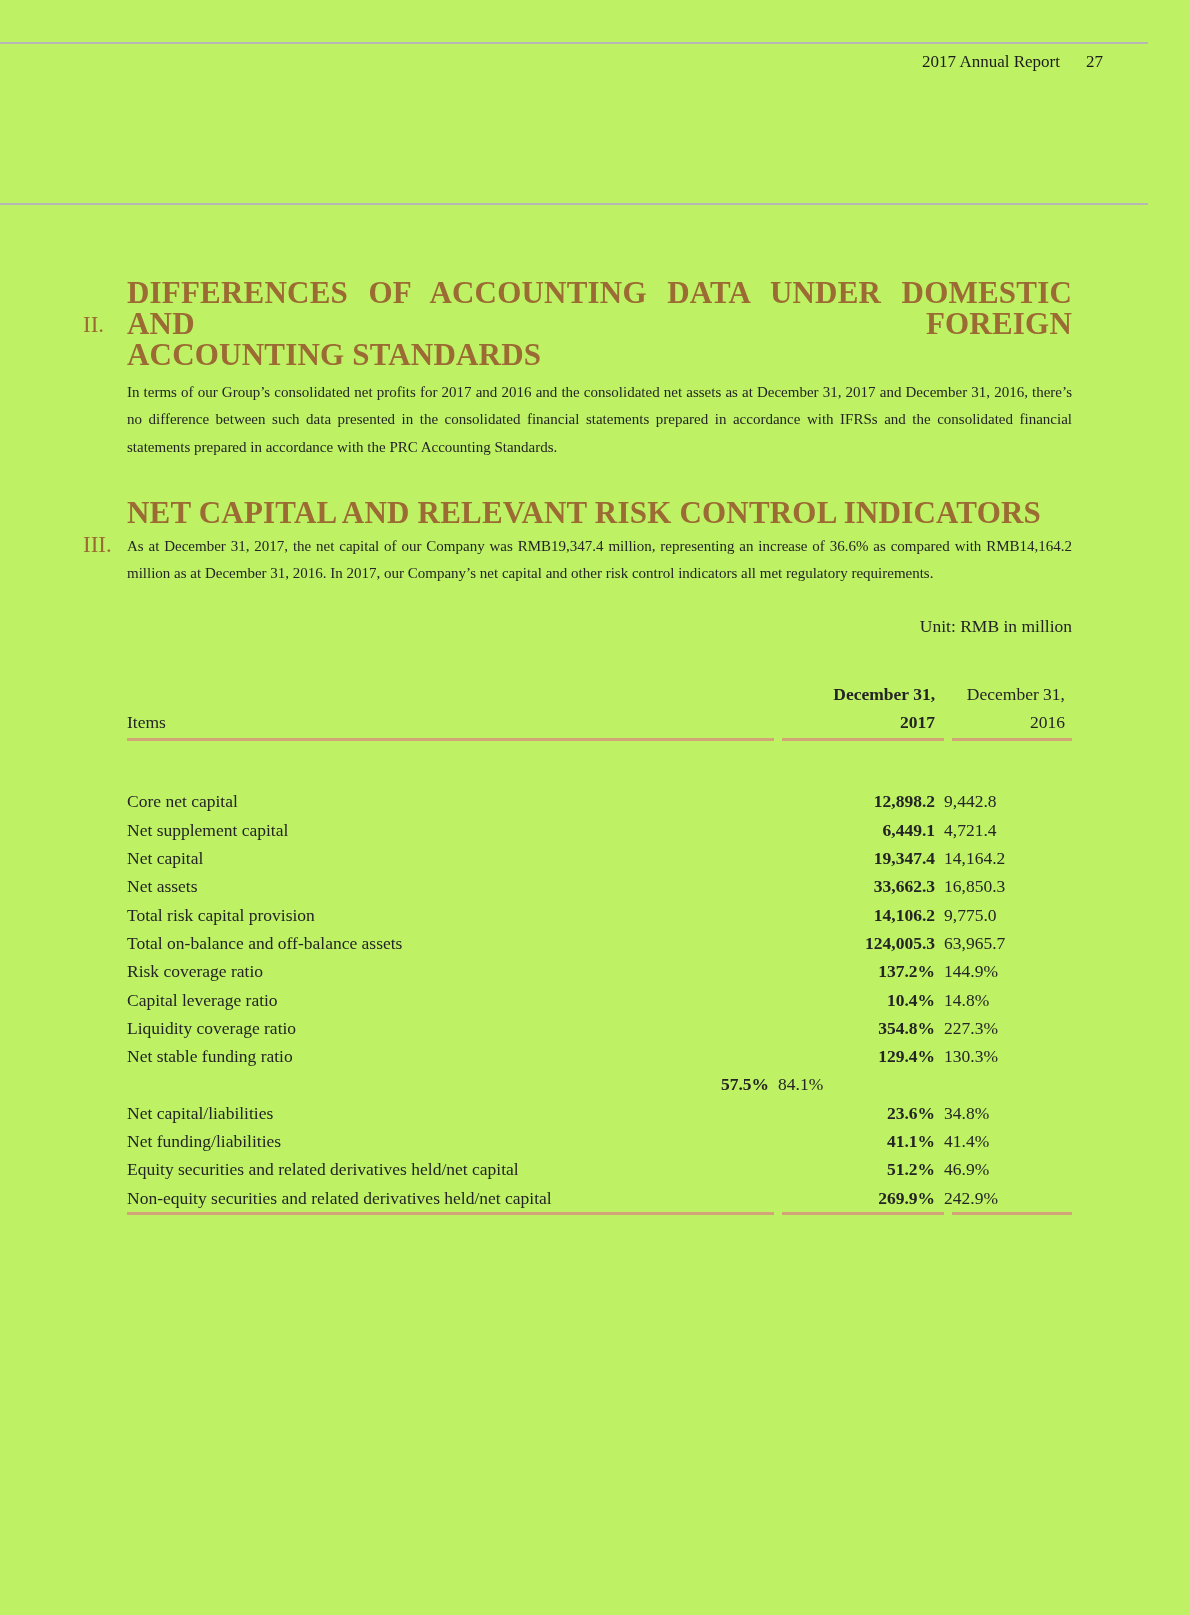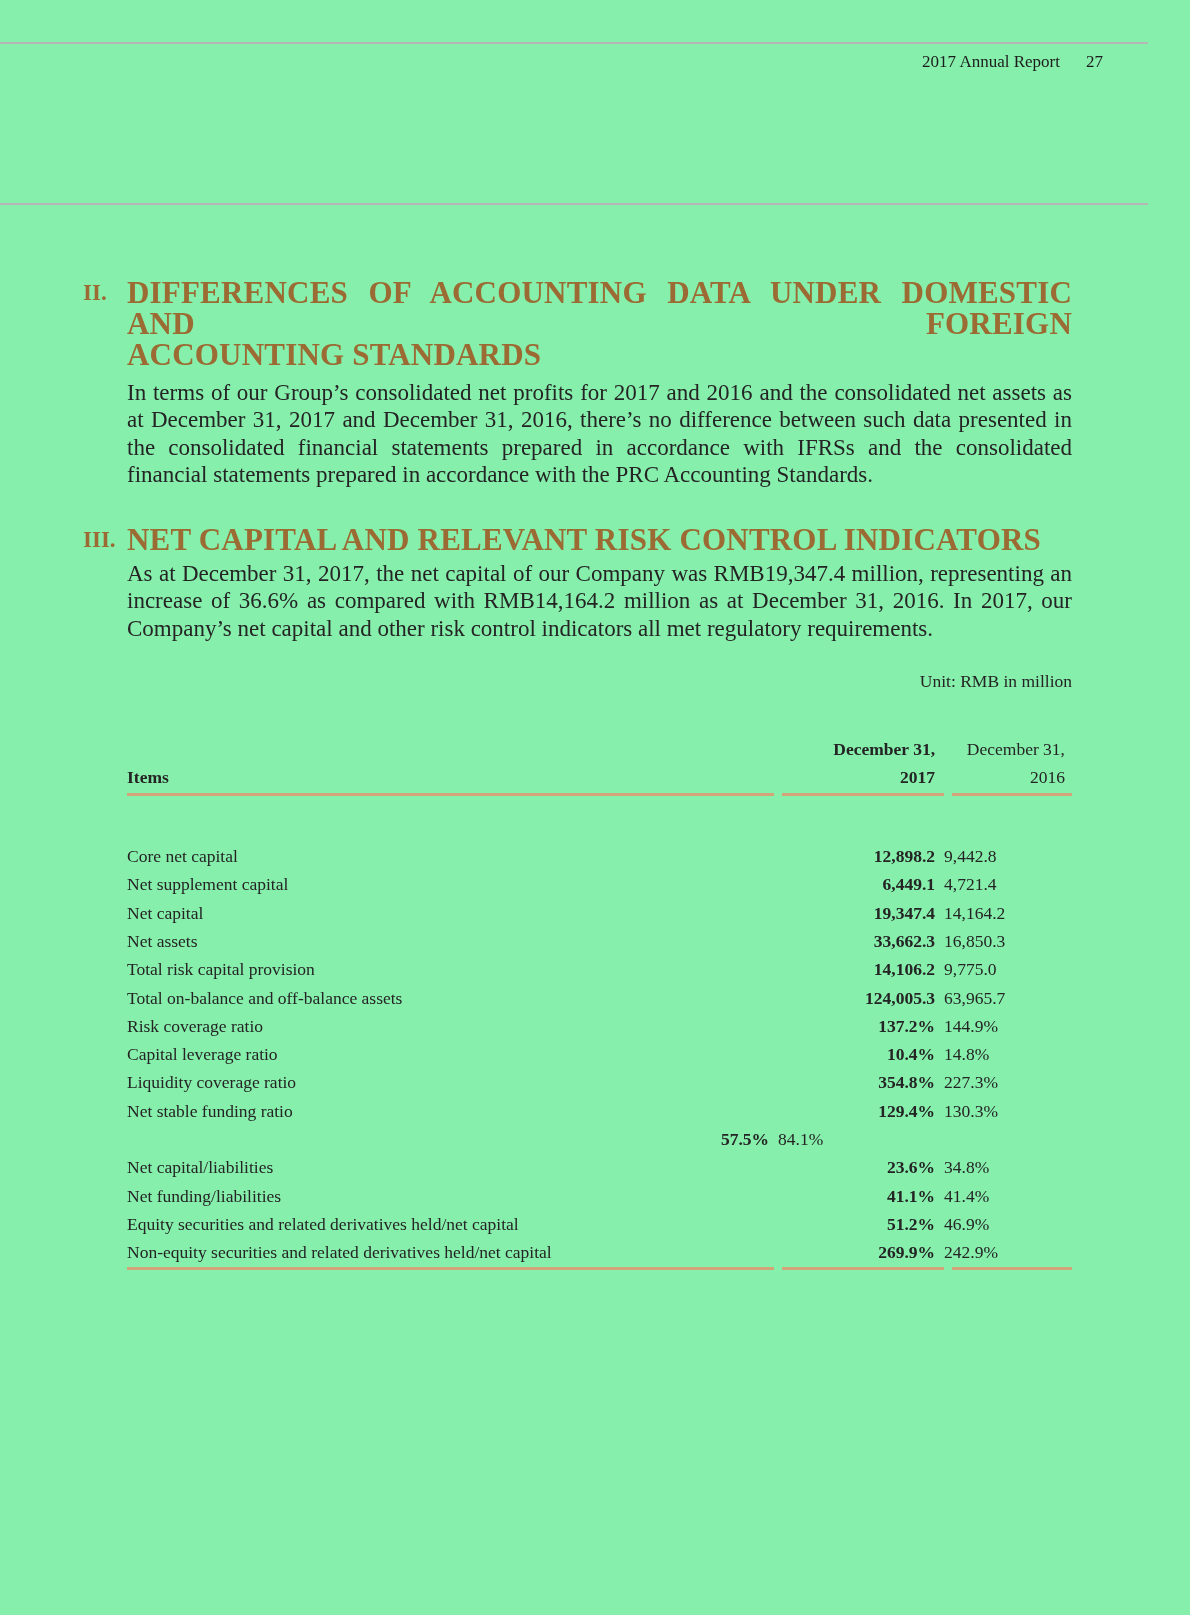--- a/index.html
+++ b/index.html
@@ -1,21 +1,21 @@
 <!DOCTYPE html>
 <html><head>
 <meta charset="utf-8">
 <style>
   html,body { margin:0; padding:0; background:#e8e8e8; }
   .page {
     position: relative;
     width: 1190px;
     height: 1615px;
     margin: 0 auto;
-    background: #86efac;
+    background: #bef264;
     font-family: "Liberation Serif", "DejaVu Serif", serif;
     color: var(--text, #242424);
     overflow: hidden;
   }
 
   
   .top-rule {
     position: absolute; top: 42px; left: 0;
     width: 1148px; height: 2px;
     background: var(--line-gray, #b6b6b6);
@@ -34,50 +34,51 @@
 
   
   .content {
     position: absolute; top: 205px; left: 83px; width: 989px;
   }
   .section { display: flex; }
   .section-2 { margin-top: 72px; }
   .section-3 { margin-top: 36px; }
   .numeral-col {
     width: 44px; flex: none;
-    font-size: 23px; font-weight: bold; line-height: 31px;
+    font-size: 23px; font-weight: normal; line-height: 31px;
     color: var(--heading-brown, #9b6b33);
+    margin-top: 32px;
   }
   .section-content { width: 945px; flex: none; }
   .section-heading {
     font-size: 31px; font-weight: bold; line-height: 31px;
     color: var(--heading-brown, #9b6b33);
     letter-spacing: 0.2px;
   }
   .heading-line-justify { text-align: justify; text-align-last: justify; }
   .section-body {
     margin-top: 9px;
-    font-size: 23px; line-height: 27.3px;
+    font-size: 15px; line-height: 27.3px;
     text-align: justify;
   }
   .section-3 .section-body { margin-top: 5px; }
 
   
   .unit-label {
     margin-top: 26px;
     font-size: 17.5px; line-height: 27px;
     text-align: right;
     padding-right: 0;
   }
 
   
   .fin-table { margin-top: 40px; margin-left: 44px; width: 945px; }
   .tbl-grid { display: grid; grid-template-columns: 651px 166px 128px; }
   .tbl-header { line-height: 28px; font-size: 17.5px; padding-bottom: 2px; }
-  .th-items { align-self: end; font-weight: bold; }
+  .th-items { align-self: end; font-weight: normal; }
   .th-col { text-align: right; }
   .th-col.col-2017 { font-weight: bold; padding-right: 9px; }
   .th-col.col-2016 { font-weight: normal; padding-right: 7px; }
 
   .rule-row { display: flex; gap: 8px; }
   .rule-seg { height: 3px; background: var(--rule-tan, #d2a478); }
   .rule-seg.seg1 { width: 647px; }
   .rule-seg.seg2 { width: 162px; }
   .rule-seg.seg3 { width: 120px; }
 

